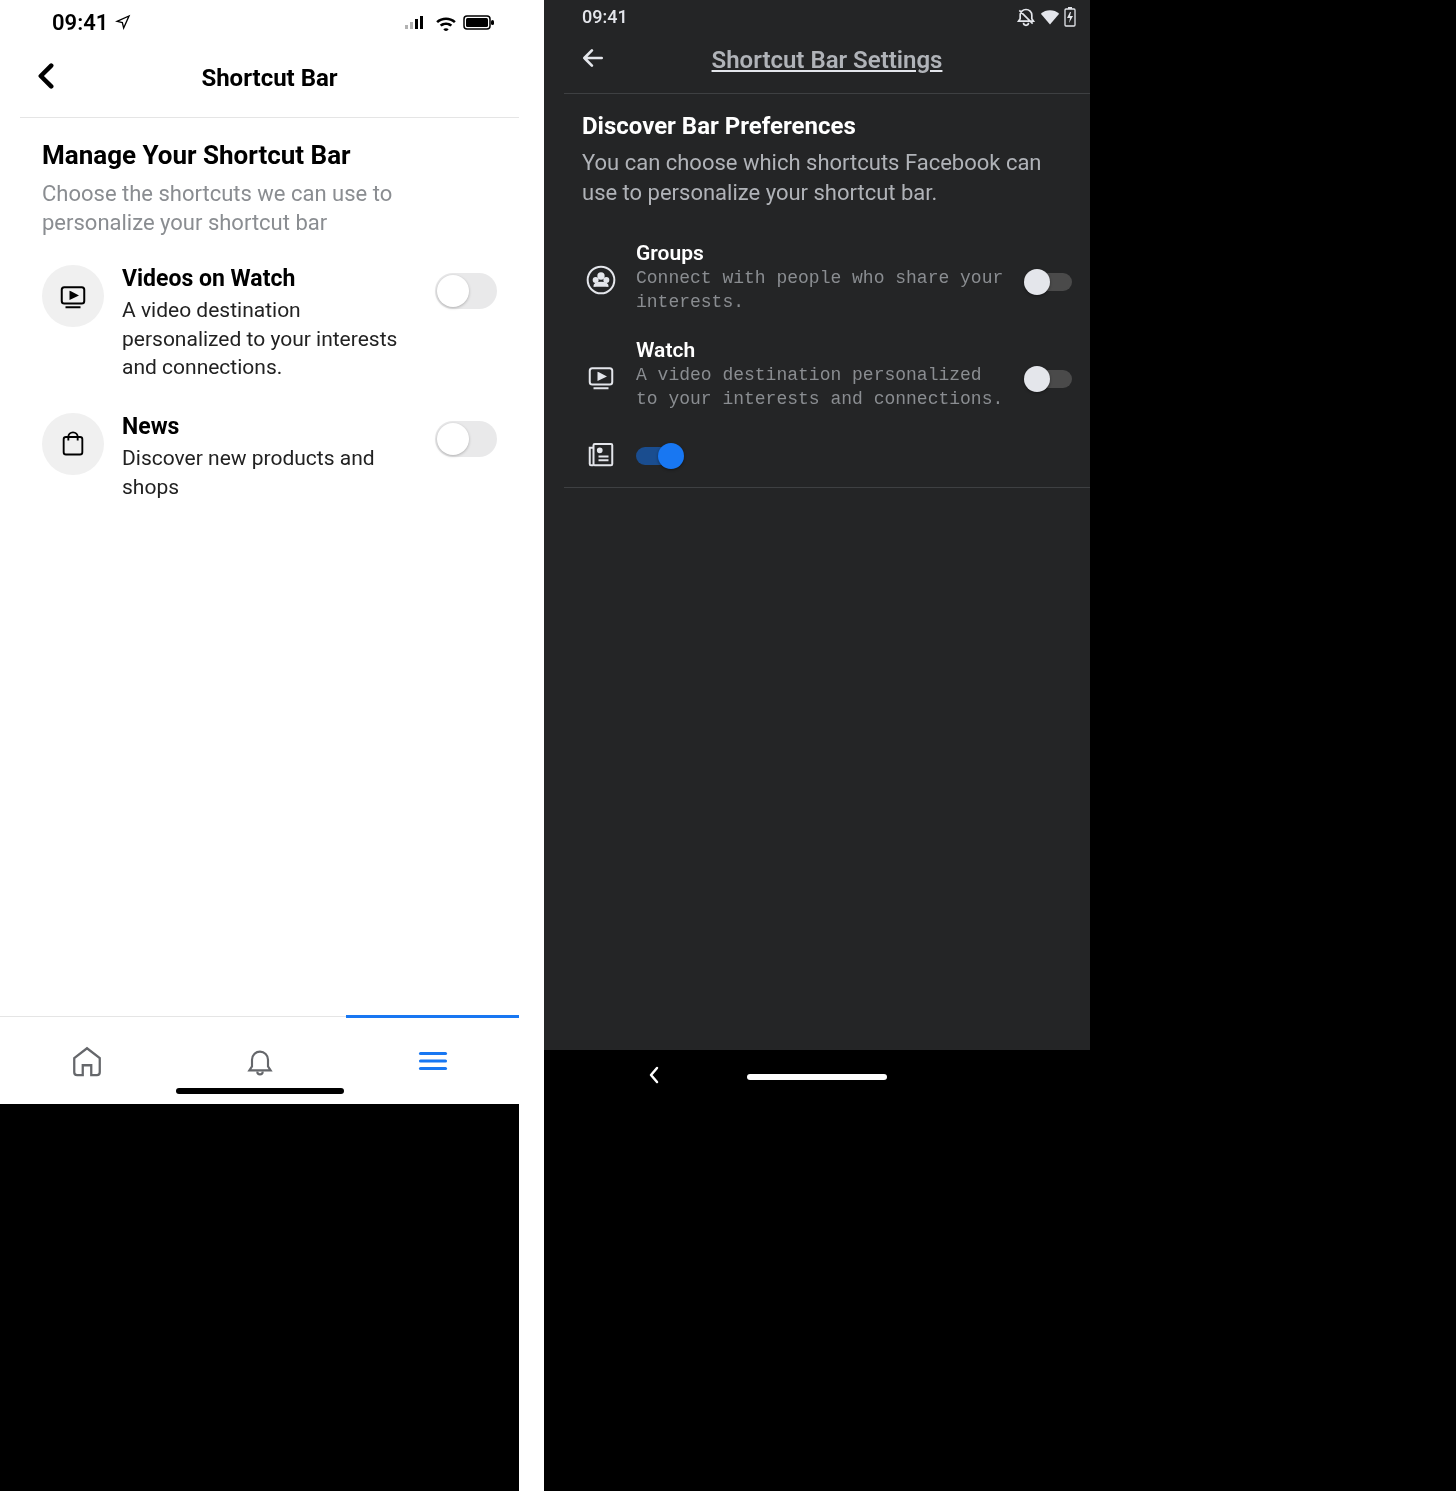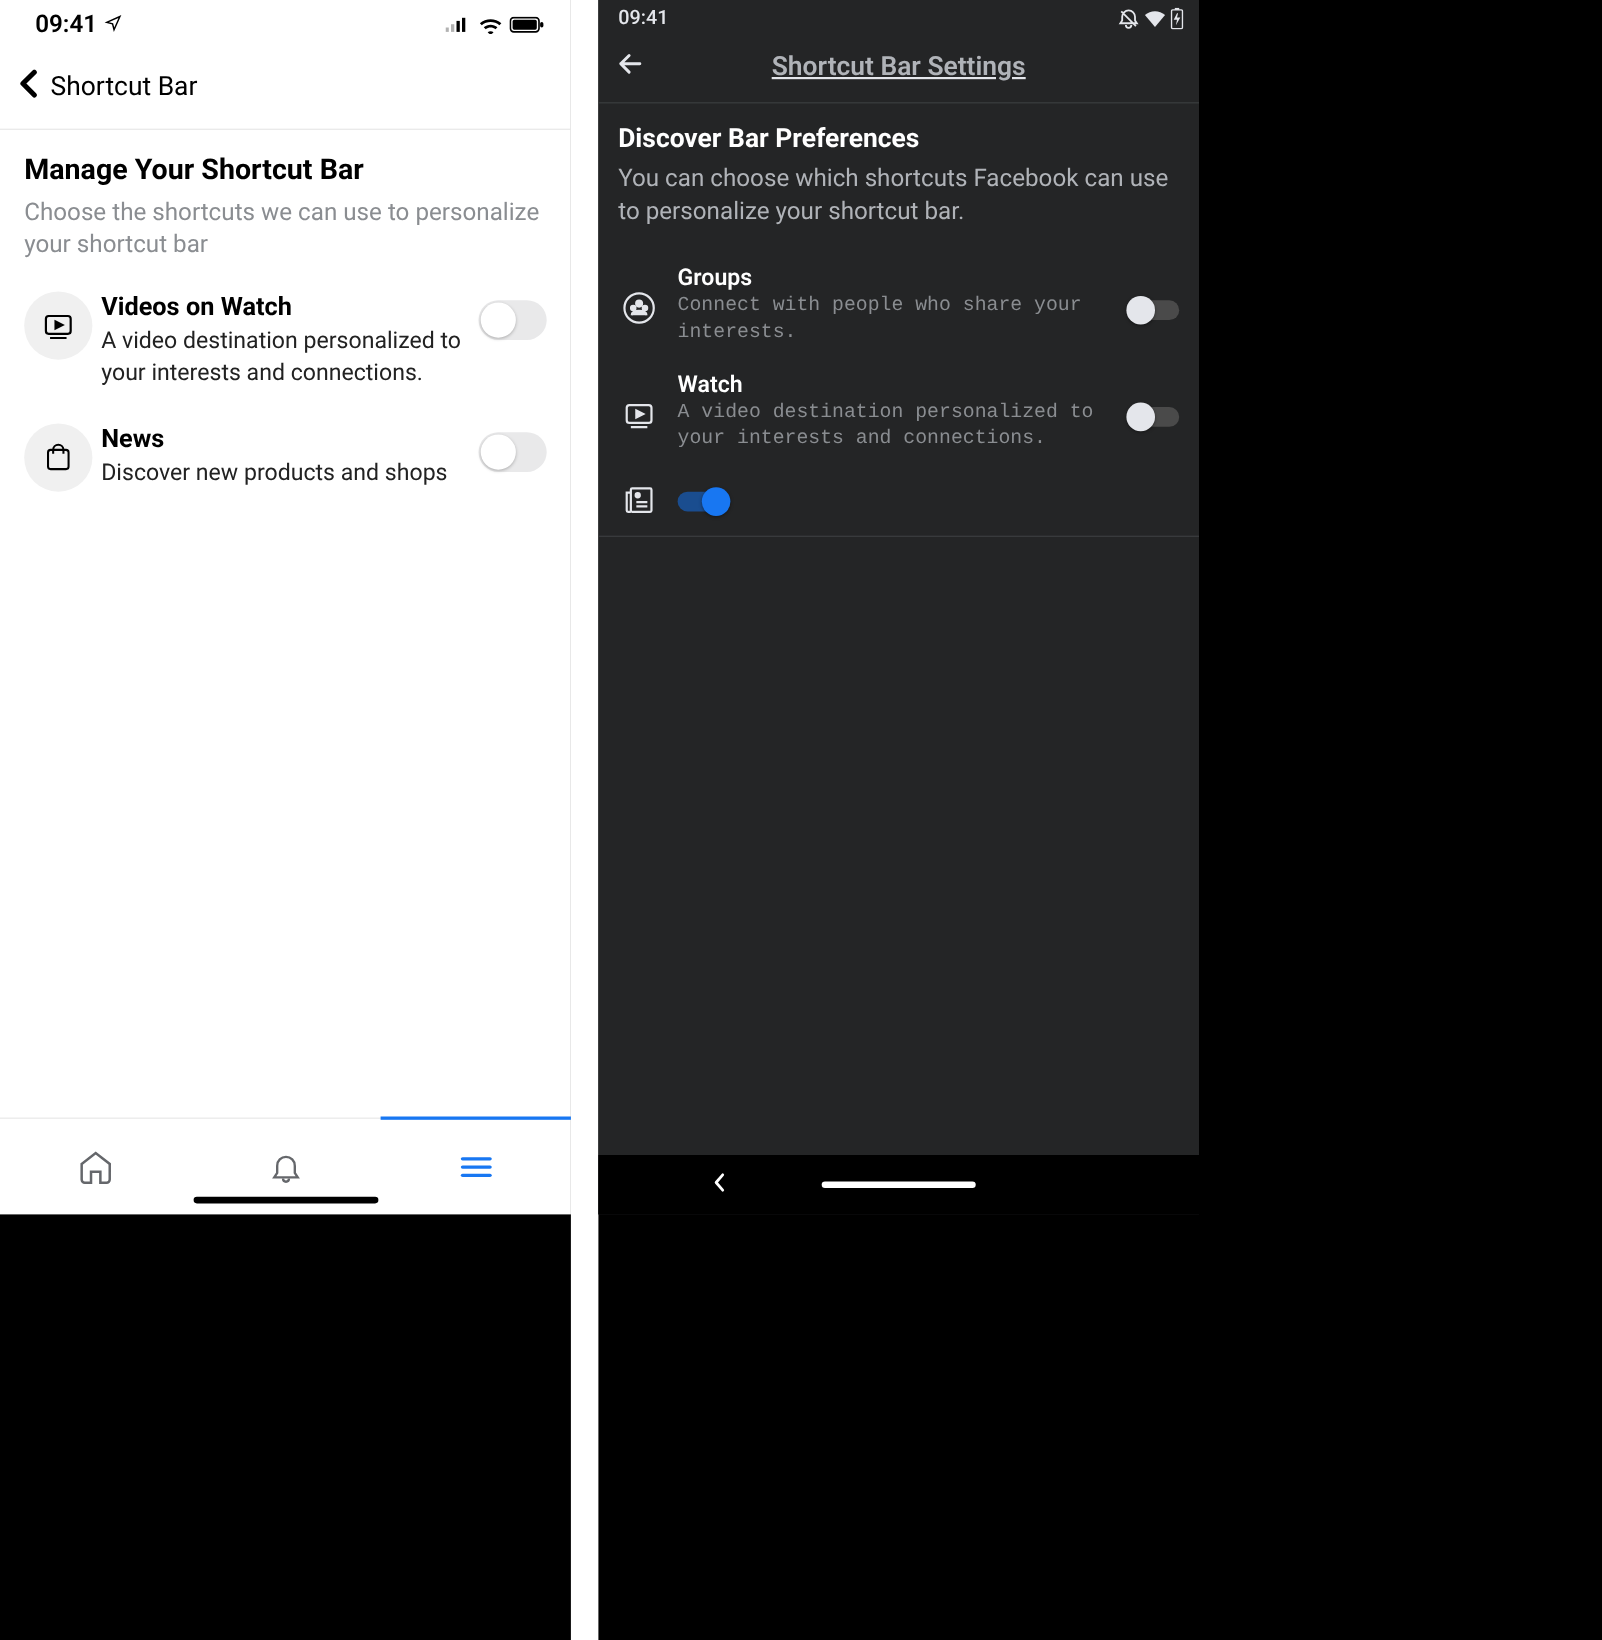--- a/index.html
+++ b/index.html
@@ -3,39 +3,39 @@
 <meta charset="utf-8">
 <style>
   * { box-sizing: border-box; margin: 0; padding: 0; }
   body {
     font-family: -apple-system, BlinkMacSystemFont, "Segoe UI", Roboto, Helvetica, Arial, sans-serif;
     width: 1456px;
     height: 1491px;
     display: flex;
     background: #000;
   }
-  .phone { display: flex; flex-direction: column; position: relative; }
+  .phone { display: flex; flex-direction: column; position: relative; padding-left: 20px; }
   .phone-left { width: 519px; background: #fff; color: #000; height: 1104px; }
   .phone-right { width: 546px; background: #242526; color: #e4e6eb; height: 1104px; }
   .gap { width: 25px; background: #fff; }
 
   
   .ios-status { display:flex; justify-content:space-between; align-items:center; padding: 10px 24px 6px 32px; font-weight:600; font-size:22px; }
   .ios-status-right { display:flex; gap:6px; align-items:center; }
   .ios-status-right svg { display:block; }
 
   .ios-nav { display:flex; align-items:center; padding: 18px 18px 20px 18px; border-bottom: 1px solid #e5e5e5; position:relative; }
-  .ios-nav-title { flex:1; text-align:left; font-weight:400; font-size:24px; }
+  .ios-nav-title { flex:1; text-align:center; font-weight:700; font-size:24px; }
   .ios-back { font-size:32px; font-weight:700; width:28px; }
 
   .ios-content { padding: 22px 22px 0 22px; }
   .ios-h1 { font-size:26px; font-weight:700; margin-bottom:10px; }
   .ios-sub { font-size:22px; color:#8a8d91; line-height:1.3; margin-bottom:28px; }
 
-  .ios-row { display:flex; align-items:flex-start; gap:8px; margin-bottom:32px; }
+  .ios-row { display:flex; align-items:flex-start; gap:18px; margin-bottom:32px; }
   .ios-icon-circle { width:62px; height:62px; border-radius:50%; background:#f0f0f0; display:flex; align-items:center; justify-content:center; flex-shrink:0; }
   .ios-row-body { flex:1; }
   .ios-row-title { font-size:23px; font-weight:700; margin-bottom:4px; }
   .ios-row-desc { font-size:21px; color:#222; line-height:1.35; }
   .ios-toggle { width:62px; height:36px; background:#e9e9ea; border-radius:20px; position:relative; margin-top:8px; flex-shrink:0; }
   .ios-toggle .knob { width:32px; height:32px; background:#fff; border-radius:50%; position:absolute; top:2px; left:2px; box-shadow:0 1px 3px rgba(0,0,0,0.25); }
 
   .ios-tabbar { position:absolute; bottom:0; left:0; right:0; height:88px; border-top:1px solid #e5e5e5; display:flex; }
   .ios-tab { flex:1; display:flex; align-items:center; justify-content:center; position:relative; }
   .ios-tab.active::before { content:""; position:absolute; top:-2px; left:0; right:0; height:3px; background:#1877f2; }

